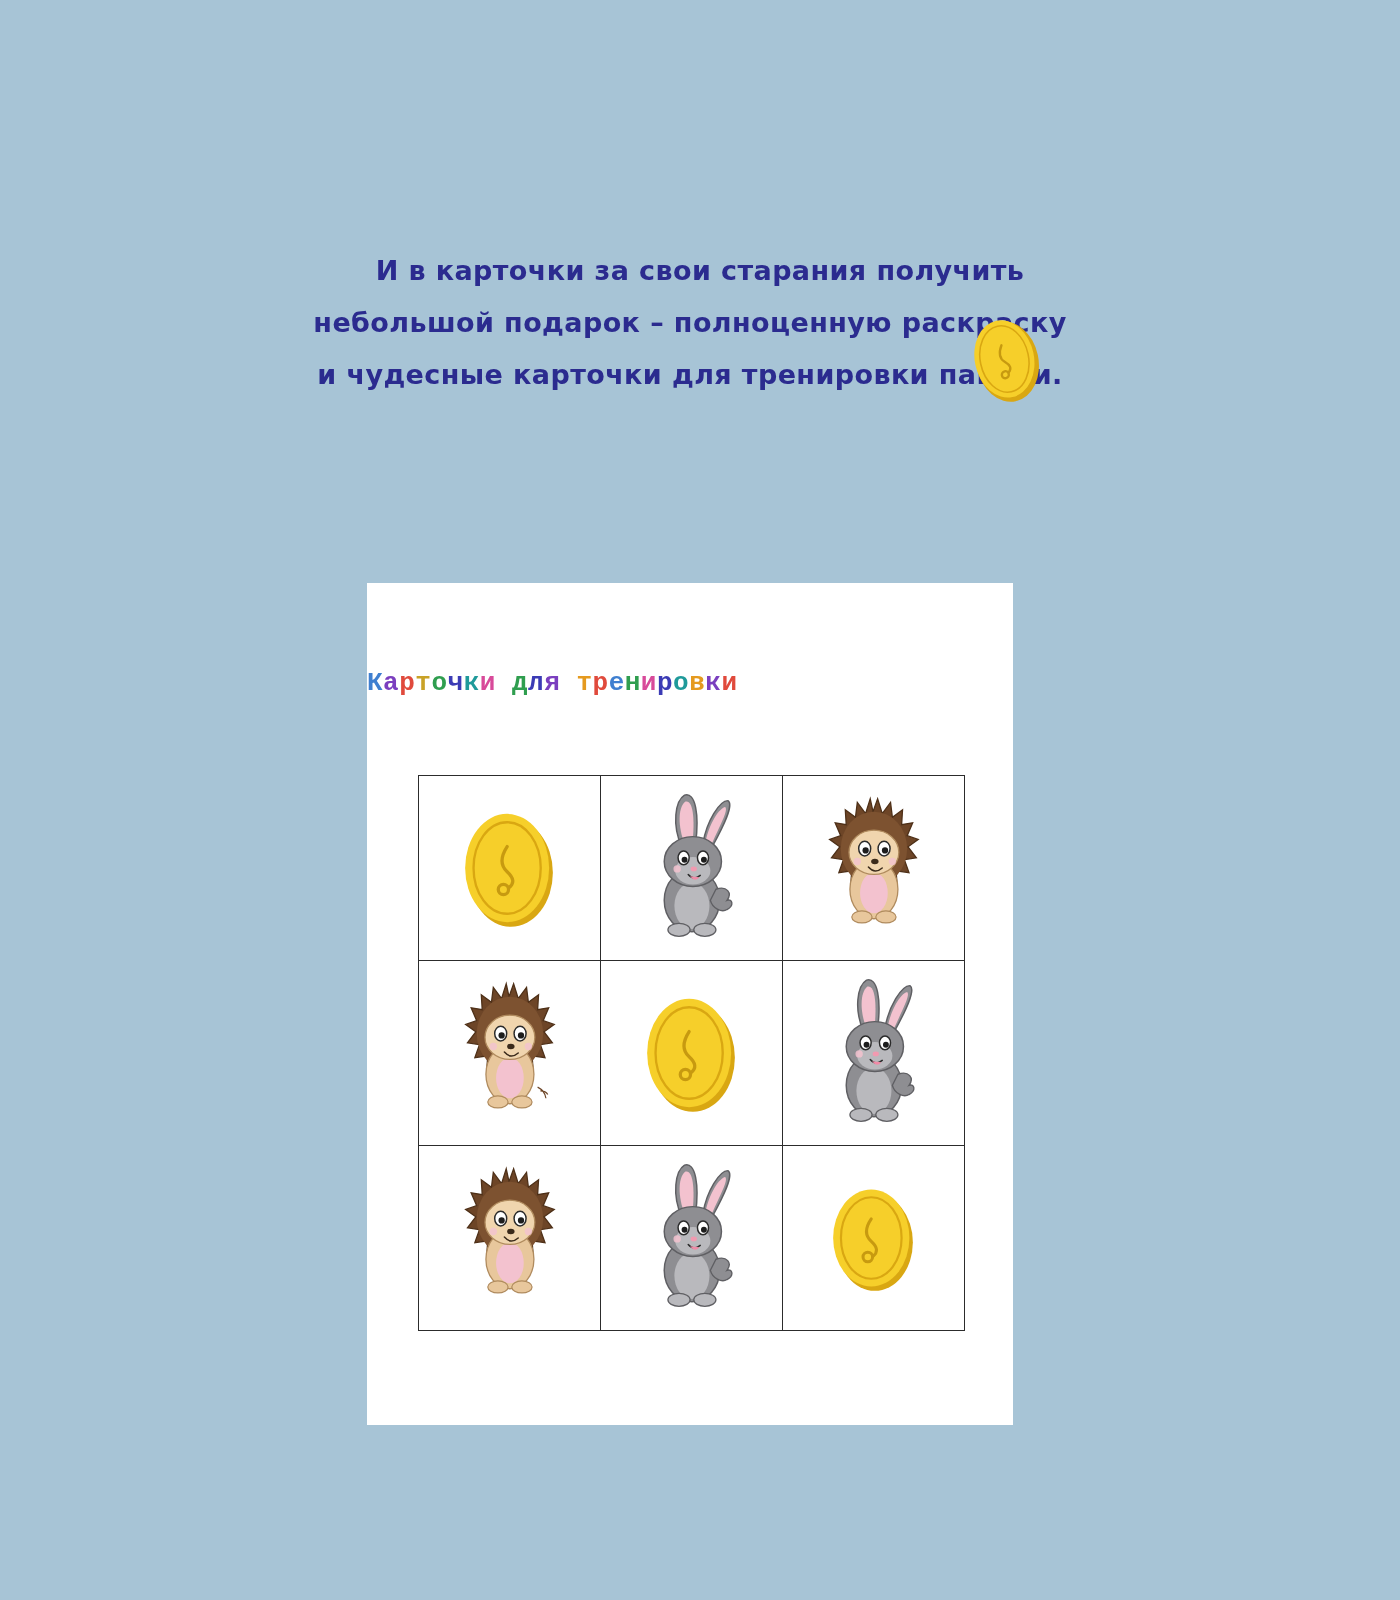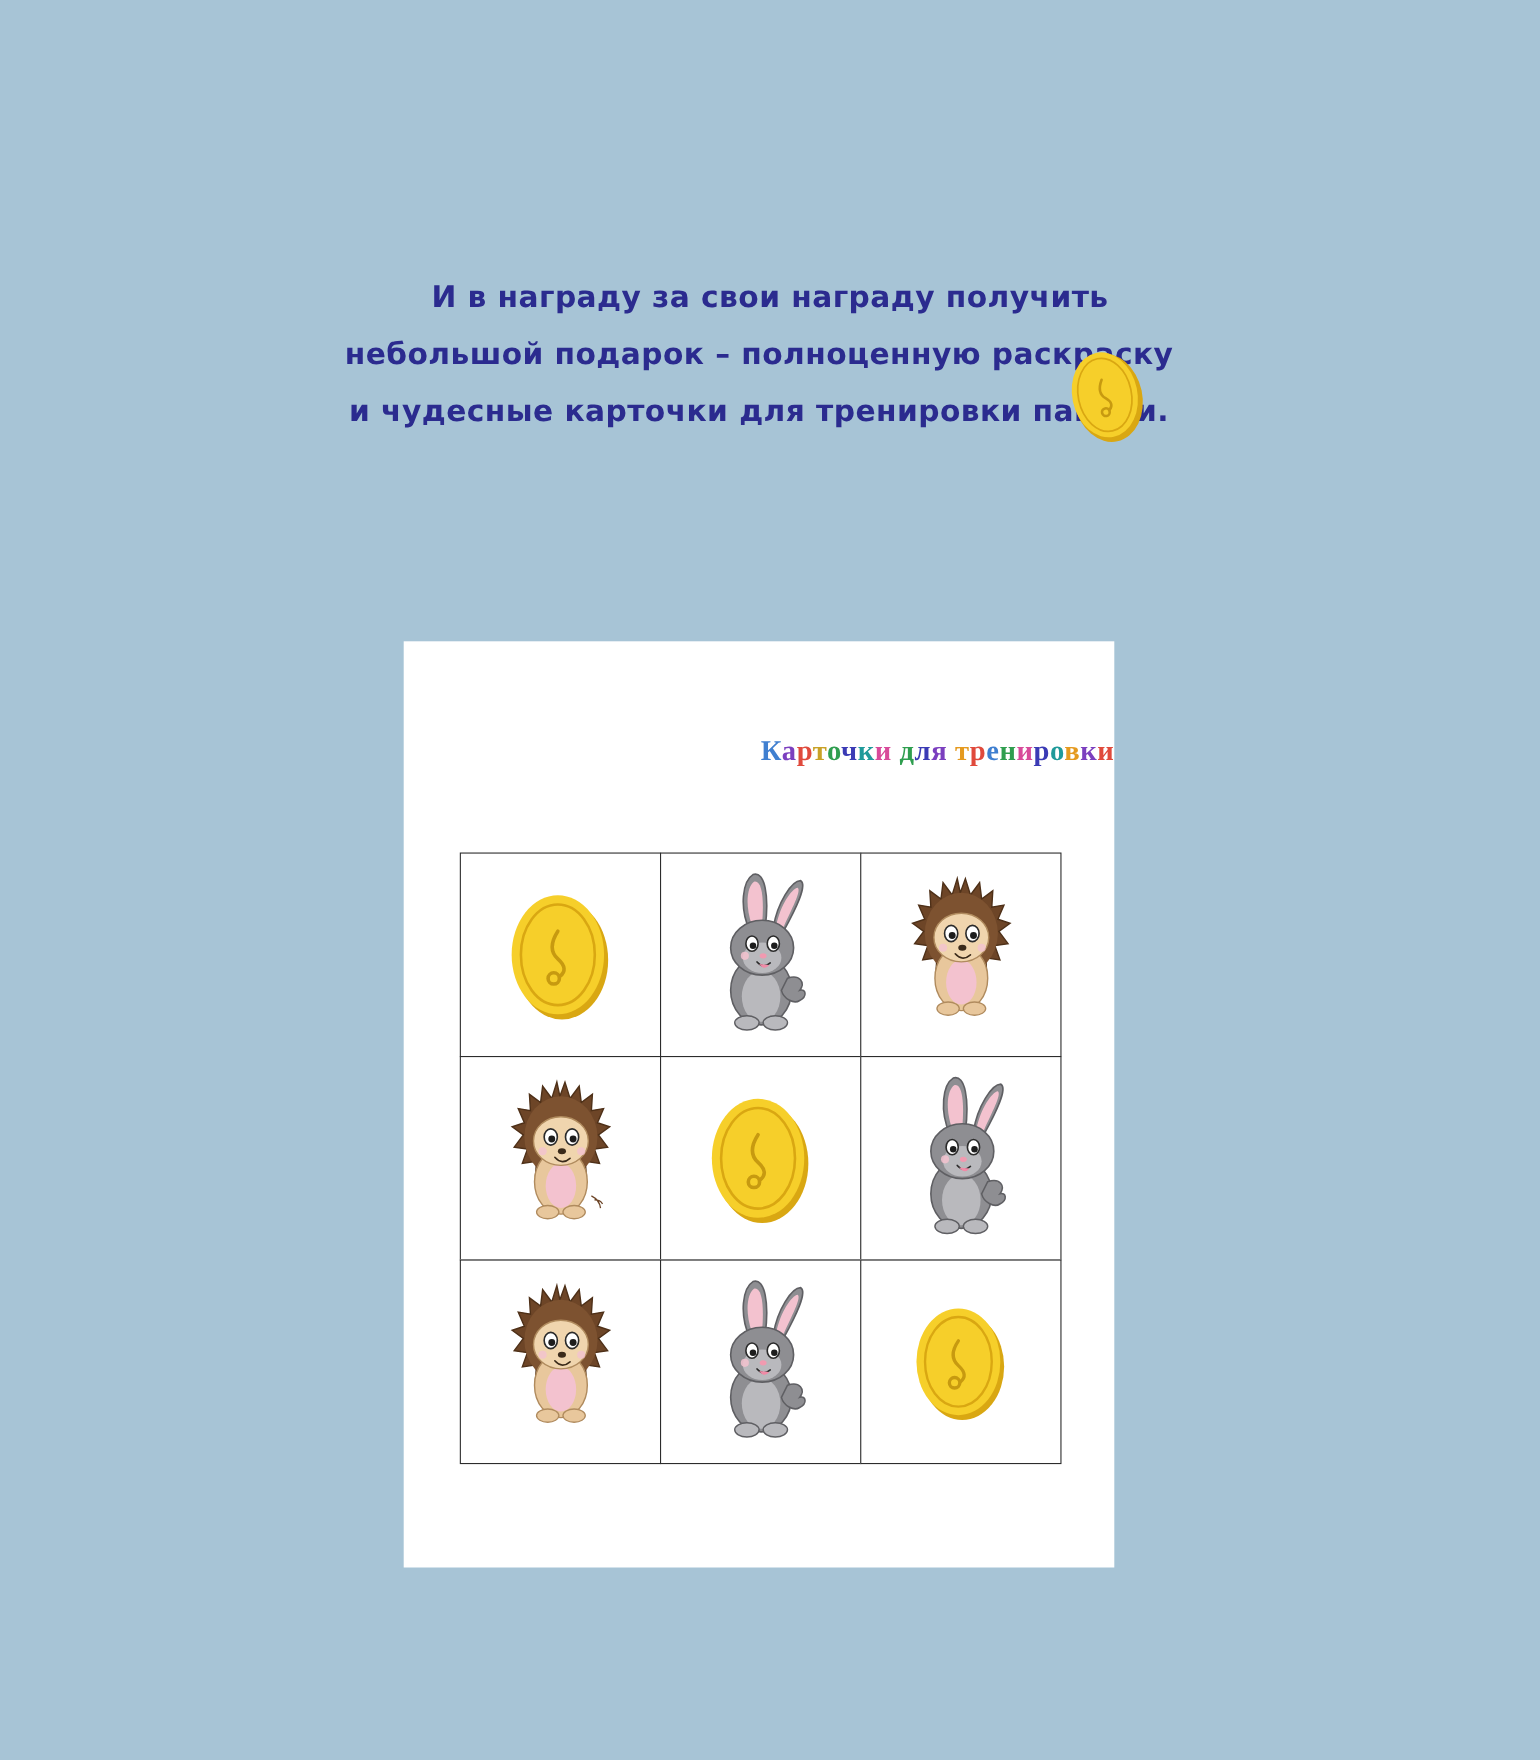--- a/index.html
+++ b/index.html
@@ -53,22 +53,22 @@
     height: 842px;
     background: #ffffff;
     box-shadow: 0 0 0 0 rgba(0,0,0,0);
   }
 
   .sheet-title {
     position: absolute;
     top: 80px;
     left: 0;
     width: 100%;
-    text-align: right;
-    font-family: Liberation Serif, serif;
+    text-align: left;
+    font-family: Liberation Mono, monospace;
     font-size: 26px;
     font-weight: bold;
     line-height: 40px;
     letter-spacing: 0.5px;
   }
   .sheet-title .tl { display: block; }
 
   
   .c1 { color: #3f7fd0; }
   .c2 { color: #7b3fbf; }
@@ -103,21 +103,21 @@
   }
   .cell svg { display: block; }
 
   
   svg { shape-rendering: geometricPrecision; }
 </style>
 </head>
 <body>
 
 <div class="intro">
-  <span class="line l1">И в награду за свои награду получить</span>
+  <span class="line l1">И в карточки за свои старания получить</span>
   <span class="line l2">небольшой подарок – полноценную раскраску</span>
   <span class="line l3">и чудесные карточки для тренировки памяти.</span>
 </div>
 
 <div class="coin-deco">
   <svg viewBox="0 0 100 120" width="78" height="96" aria-hidden="true">
     <ellipse cx="50" cy="62" rx="40" ry="52" fill="#d9a712"></ellipse>
     <ellipse cx="47" cy="58" rx="38" ry="50" fill="#f6cf2a"></ellipse>
     <ellipse cx="47" cy="58" rx="31" ry="43" fill="none" stroke="#d9a712" stroke-width="2"></ellipse>
     <path d="M47 40 q-9 14 0 22 q9 8 2 14" fill="none" stroke="#c79a10" stroke-width="3" stroke-linecap="round"></path>

